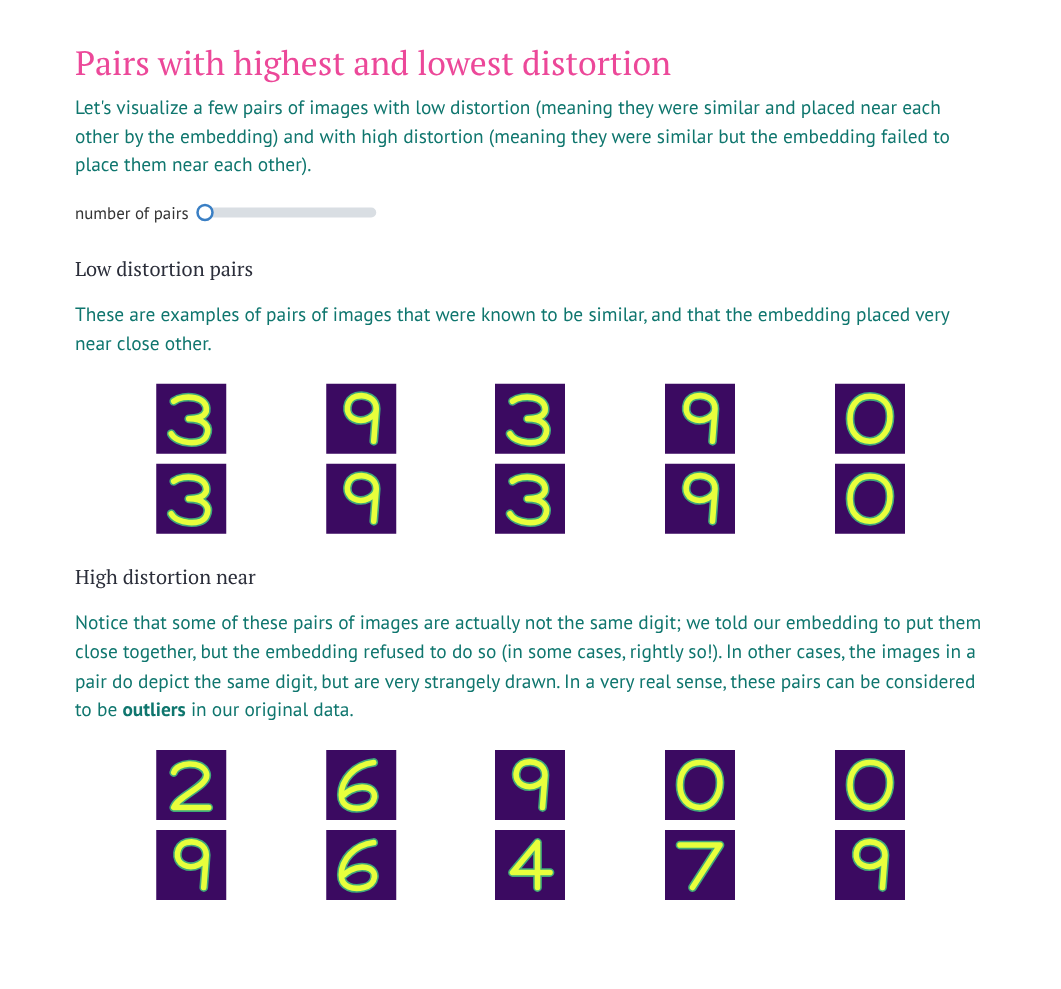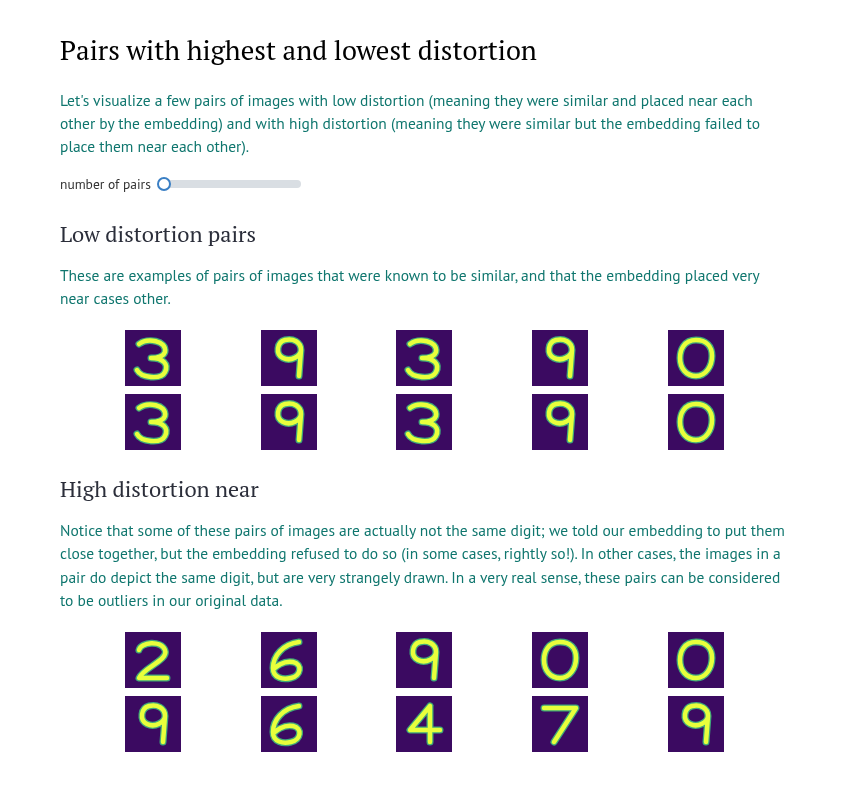--- a/index.html
+++ b/index.html
@@ -8,29 +8,29 @@
       color: #333;
       background: #fff;
       padding: 30px 60px;
       max-width: 849px;
       font-size: 15.5px;
       line-height: 1.5;
     }
     h2 {
       font-family: 'PT Serif', Georgia, serif;
       font-weight: 400;
-      color: #000000;
+      color: #ec4899;
       font-size: 27px;
-      margin-bottom: 18px;
+      margin-bottom: 4px;
     }
     h3 {
       font-family: 'PT Serif', Georgia, serif;
       font-weight: 400;
       color: #2b2e3a;
-      font-size: 22px;
+      font-size: 16px;
       margin-top: 22px;
       margin-bottom: 14px;
     }
     p { margin-bottom: 16px; color: #0f766e; }
     .slider-row {
       display: flex;
       align-items: center;
       gap: 10px;
       font-size: 13.5px;
       color: #333;
@@ -72,37 +72,37 @@
       background: #3b0a61;
       position: relative;
       display: block;
     }
     .digit svg {
       position: absolute;
       inset: 0;
       width: 100%;
       height: 100%;
     }
-    strong { font-weight: 400; }
+    strong { font-weight: 700; }
   </style>
 </head>
 <body>
 
 <h2>Pairs with highest and lowest distortion</h2>
 <p>Let's visualize a few pairs of images with low distortion (meaning they were similar and placed near each other by the embedding) and with high distortion (meaning they were similar but the embedding failed to place them near each other).</p>
 
 <div class="slider-row">
   <span>number of pairs</span>
   <div class="slider-track">
     <div class="slider-thumb"></div>
   </div>
 </div>
 
 <h3>Low distortion pairs</h3>
-<p>These are examples of pairs of images that were known to be similar, and that the embedding placed very near cases other.</p>
+<p>These are examples of pairs of images that were known to be similar, and that the embedding placed very near close other.</p>
 <div class="pair-grid" id="low-grid">
     <div class="pair-col">
       <div class="digit">
         <svg viewBox="0 0 56 56">
           <path d="M14 14 C22 8 42 10 40 22 C38 28 28 28 26 28 C38 28 44 34 40 42 C36 50 16 48 12 40" fill="none" stroke="#3fa87a" stroke-width="7" stroke-linecap="round" stroke-linejoin="round"></path>
           <path d="M14 14 C22 8 42 10 40 22 C38 28 28 28 26 28 C38 28 44 34 40 42 C36 50 16 48 12 40" fill="none" stroke="#e8ff3c" stroke-width="4.5" stroke-linecap="round" stroke-linejoin="round"></path>
         </svg>
       </div>
       <div class="digit">
         <svg viewBox="0 0 56 56">

